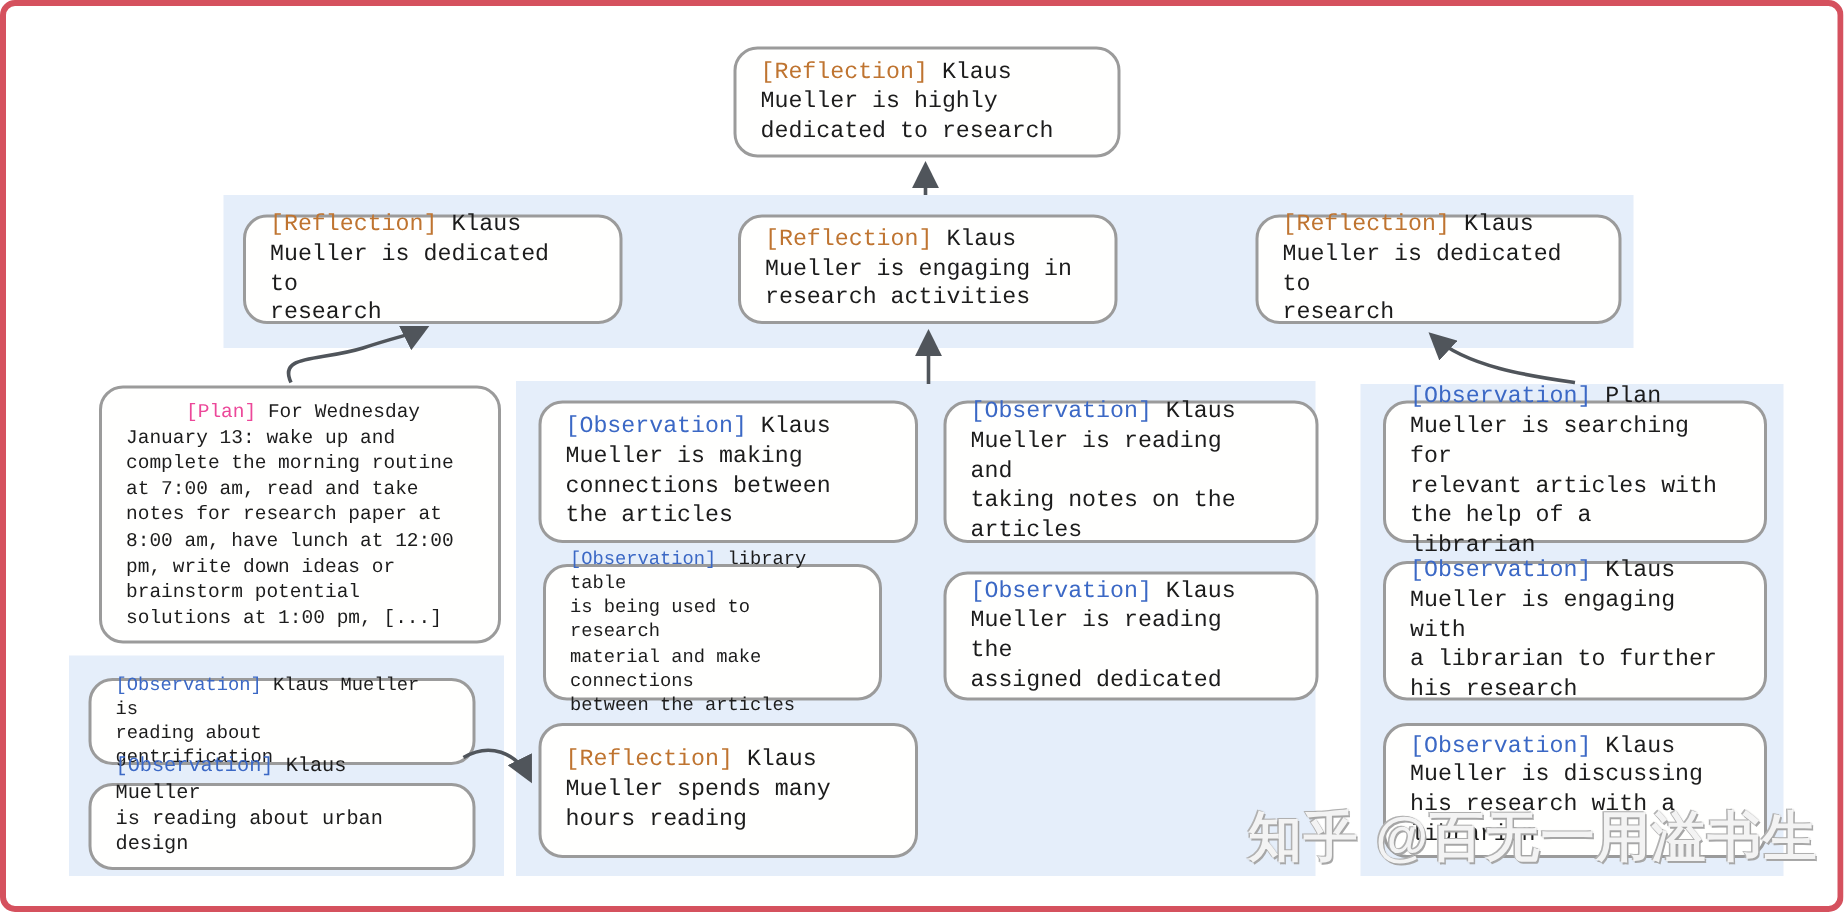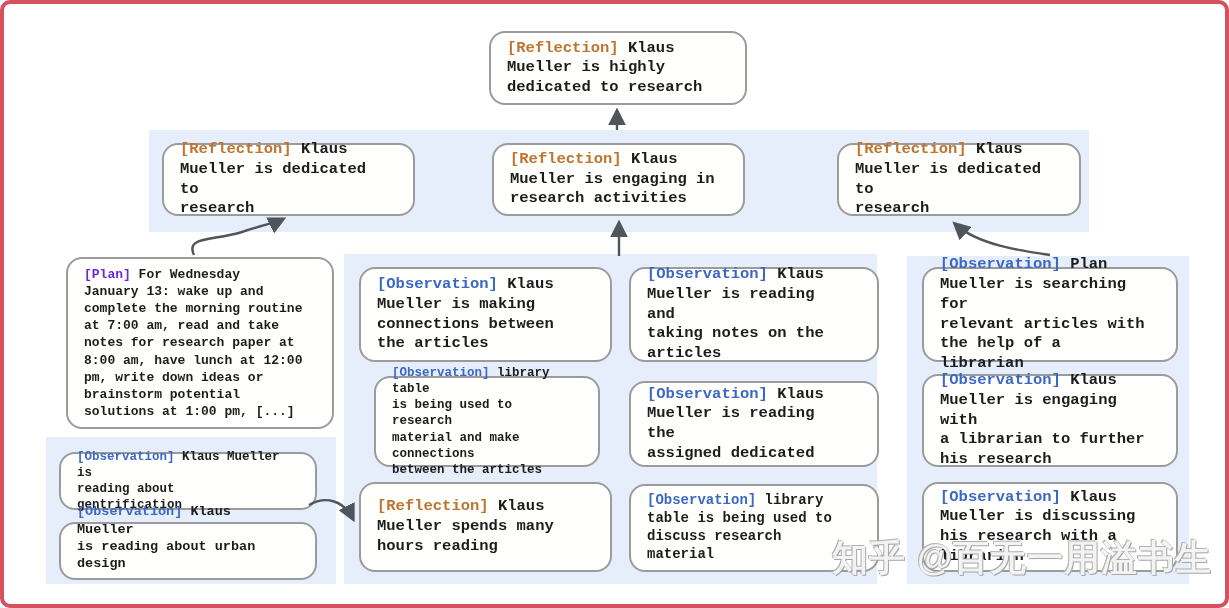--- a/index.html
+++ b/index.html
@@ -21,30 +21,30 @@
   .node{
     position:absolute;
     box-sizing:border-box;
     background:#fffffe;
     border:2.5px solid #9b9b9b;
     border-radius:16px;
     z-index:3;
     display:flex;
     align-items:center;
     padding:6px 28px 6px 16px;
-    font-weight:bold;
+    font-weight:normal;
     color:#1c1c1c;
     white-space:pre-wrap;
     line-height:1.27;
   }
   .node .inner{white-space:pre-wrap;}
   .tag{margin-right:1ch;}
   .tag.reflection{color:#bf7430;}
   .tag.observation{color:#3b68c5;}
-  .tag.plan{color:#6d28d9;}
+  .tag.plan{color:#ec4899;margin-left:40px;}
   .fs15{font-size:15.5px;}
   .fs14{font-size:14px;}
   .fs13{font-size:13px;line-height:1.31;}
   .fs135{font-size:13.5px;}
   .fs125{font-size:12.5px;line-height:1.3;}
   svg.arrows{position:absolute;left:0;top:0;z-index:4;pointer-events:none;}
   .watermark{
     position:absolute;
     left:828px;top:530px;
     z-index:6;
@@ -113,21 +113,21 @@
 is reading about urban design</span></div>
   </div>
 
   <div class="node fs15" style="left:355px;top:263px;width:253px;height:95px;">
     <div class="inner"><span class="tag observation">[Observation]</span><span>Klaus
 Mueller is making
 connections between
 the articles</span></div>
   </div>
 
-  <div class="node fs125" style="left:370px;top:372px;width:226px;height:91px;">
+  <div class="node fs125" style="left:358px;top:372px;width:226px;height:91px;">
     <div class="inner"><span class="tag observation">[Observation]</span><span>library table
 is being used to research
 material and make connections
 between the articles</span></div>
   </div>
 
   <div class="node fs15" style="left:355px;top:478px;width:253px;height:90px;">
     <div class="inner"><span class="tag reflection">[Reflection]</span><span>Klaus
 Mueller spends many
 hours reading</span></div>
@@ -139,25 +139,20 @@
 taking notes on the
 articles</span></div>
   </div>
 
   <div class="node fs15" style="left:625px;top:377px;width:250px;height:86px;">
     <div class="inner"><span class="tag observation">[Observation]</span><span>Klaus
 Mueller is reading the
 assigned dedicated</span></div>
   </div>
 
-  <div class="node fs14" style="left:625px;top:480px;width:250px;height:88px;">
-    <div class="inner"><span class="tag observation">[Observation]</span><span>library
-table is being used to
-discuss research material</span></div>
-  </div>
 
   <div class="node fs15" style="left:918px;top:263px;width:256px;height:95px;">
     <div class="inner"><span class="tag observation">[Observation]</span><span>Plan
 Mueller is searching for
 relevant articles with
 the help of a librarian</span></div>
   </div>
 
   <div class="node fs15" style="left:918px;top:370px;width:256px;height:93px;">
     <div class="inner"><span class="tag observation">[Observation]</span><span>Klaus

